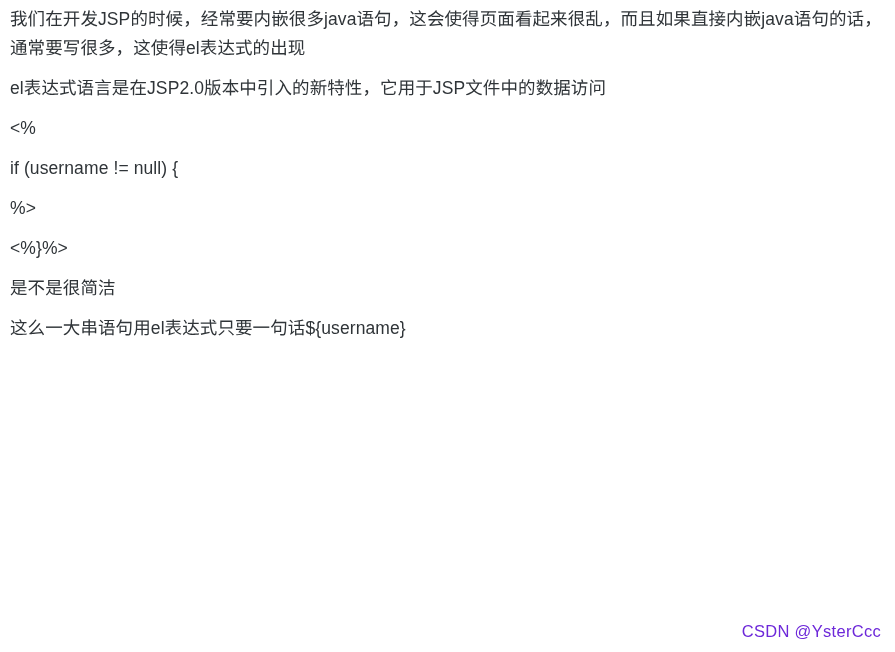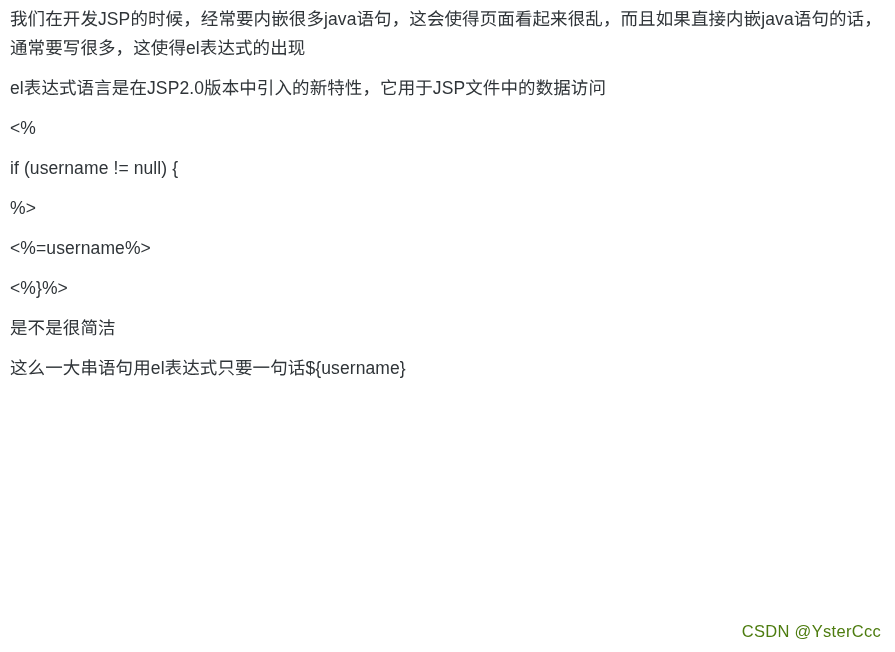--- a/index.html
+++ b/index.html
@@ -44,21 +44,21 @@
   .para-spacer-top { margin-top: 5px; }
 
   .gap-lg { margin-top: 11px; }
 
   .watermark {
     position: absolute;
     right: 14px;
     bottom: 11px;
     font-size: 16.5px;
     line-height: 20px;
-    color: #4d7c0f;
+    color: #6d28d9;
     font-family: "Liberation Sans", "DejaVu Sans", sans-serif;
     letter-spacing: 0.3px;
     white-space: nowrap;
     user-select: none;
   }
 </style>
 </head>
 <body>
 
 <div class="article">
@@ -67,21 +67,20 @@
 
   <p class="para gap-lg">el表达式语言是在JSP2.0版本中引入的新特性，它用于JSP文件中的数据访问</p>
 
   <p class="para gap-lg">&lt;%</p>
 
 
   <p class="para gap-lg">if (username != null) {</p>
 
   <p class="para gap-lg">%&gt;</p>
 
-  <p class="para gap-lg">&lt;%=username%&gt;</p>
 
   <p class="para gap-lg">&lt;%}%&gt;</p>
 
   <p class="para gap-lg">是不是很简洁</p>
 
   <p class="para gap-lg">这么一大串语句用el表达式只要一句话${username}</p>
 
 
 </div>
 

